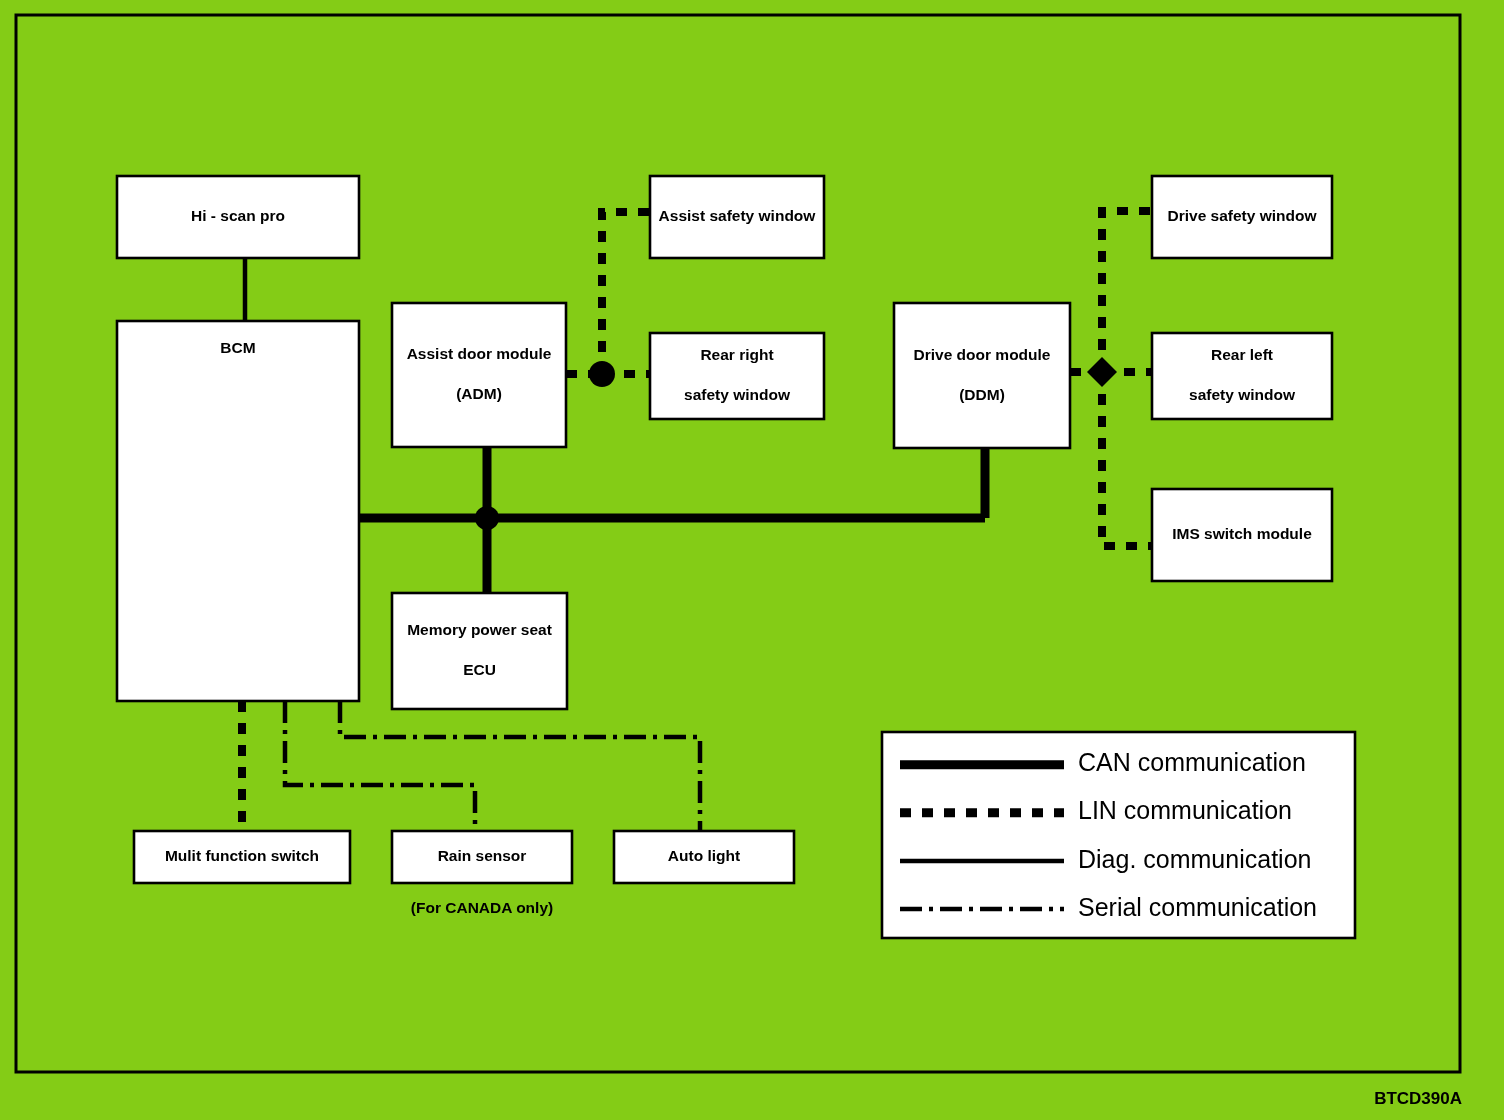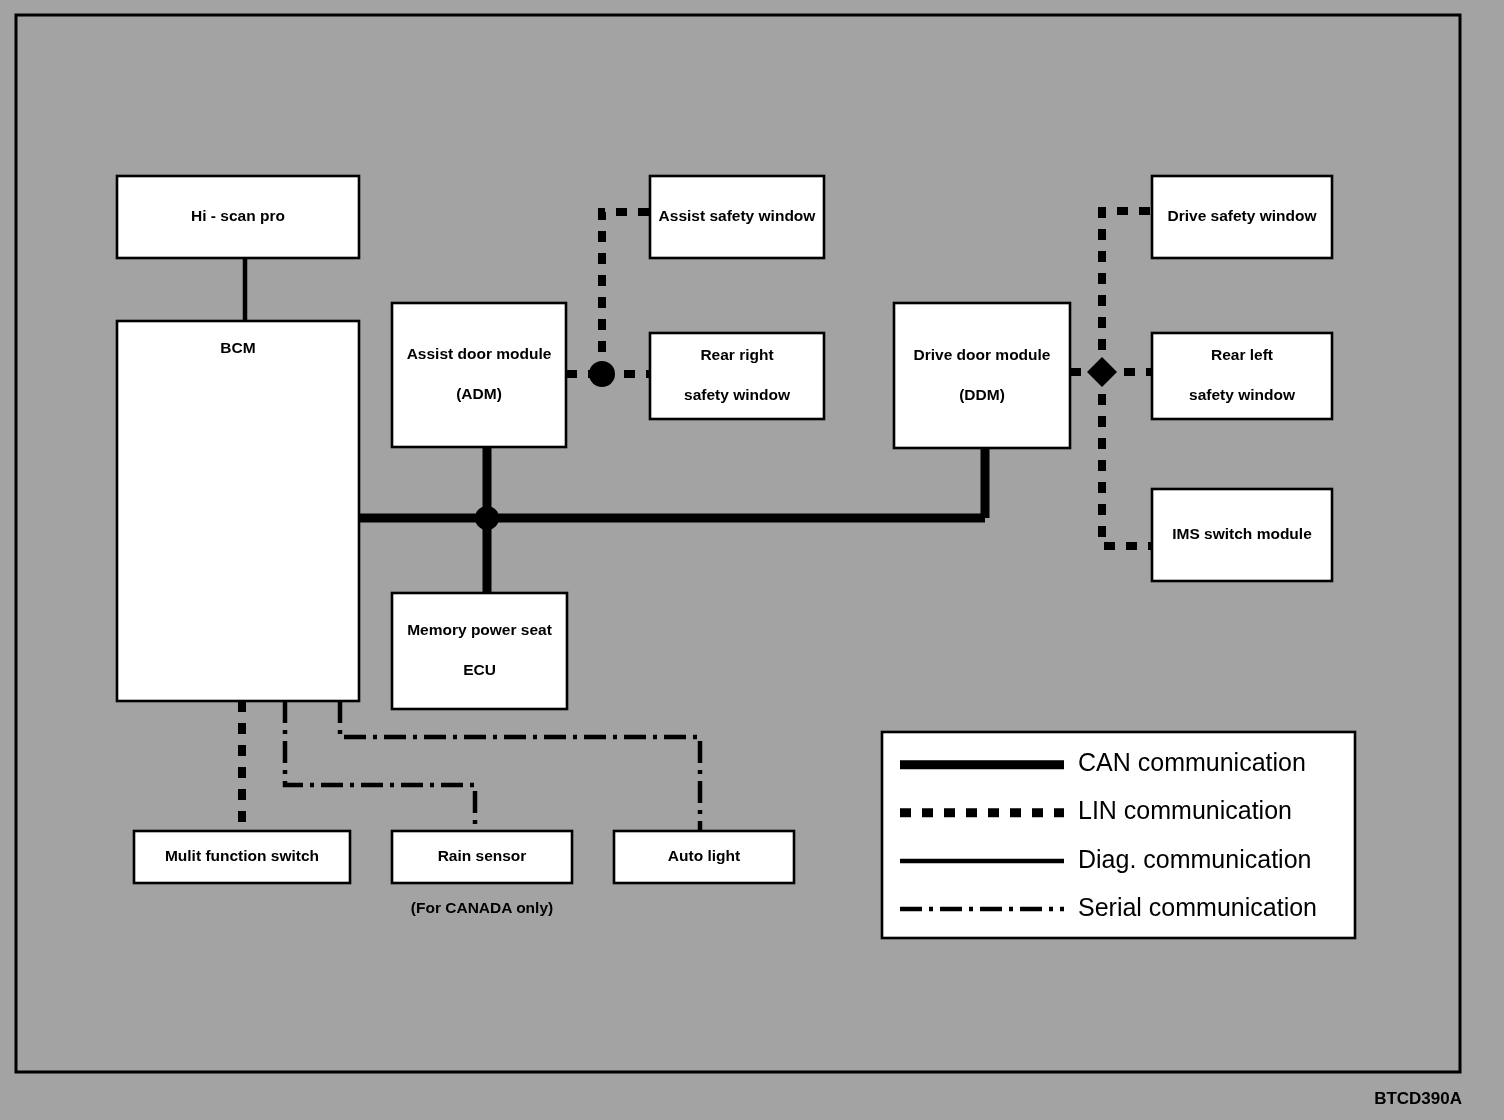--- a/index.html
+++ b/index.html
@@ -8,21 +8,21 @@
     padding: 0;
     background: #ffffff;
   }
   body {
     font-family: "Liberation Sans", sans-serif;
   }
   #page {
     position: relative;
     width: 1504px;
     height: 1120px;
-    background: #a3a3a3;
+    background: #84cc16;
     overflow: hidden;
   }
   #diagram {
     position: absolute;
     left: 0;
     top: 0;
     width: 1504px;
     height: 1120px;
     display: block;
   }

